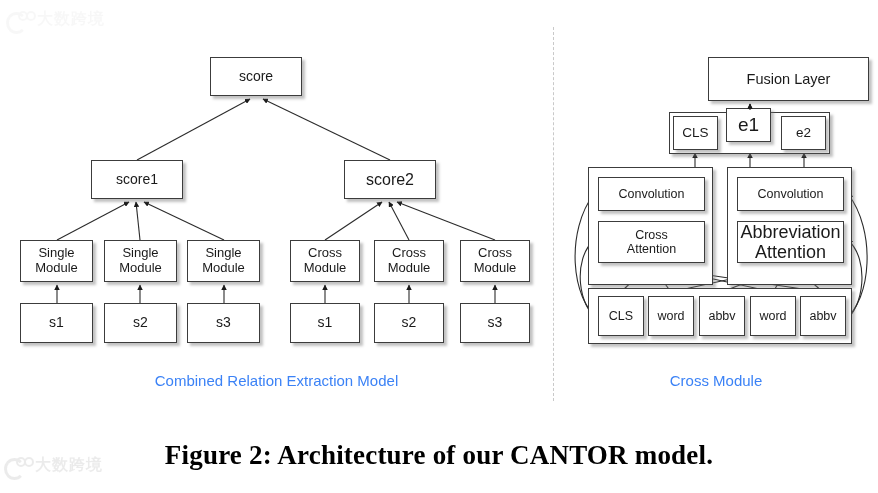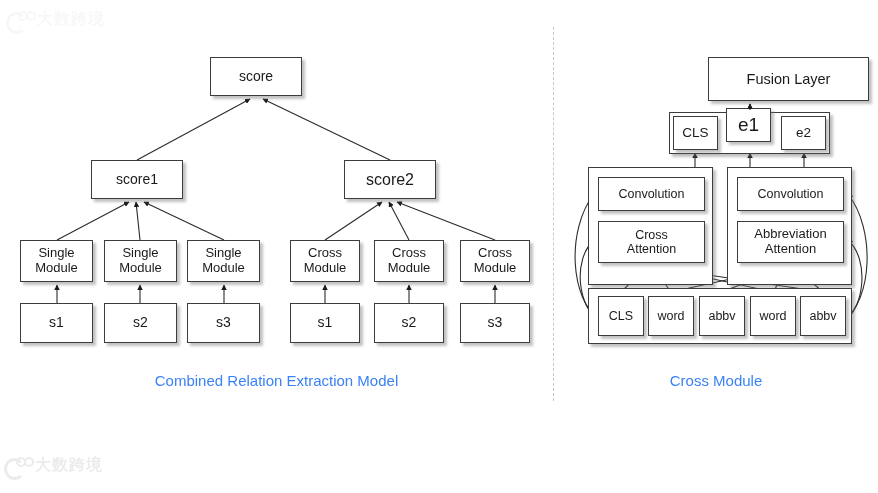--- a/index.html
+++ b/index.html
@@ -252,41 +252,42 @@
 
     <div class="group" style="left:588px;top:167px;width:125px;height:118px;"></div>
     <div class="nbox" style="left:598px;top:177px;width:107px;height:34px;font-size:12.5px;">Convolution</div>
     <div class="nbox two-line" style="left:598px;top:221px;width:107px;height:42px;font-size:12.5px;">
       <span>Cross</span>
       <span>Attention</span>
     </div>
 
     <div class="group" style="left:727px;top:167px;width:125px;height:118px;"></div>
     <div class="nbox" style="left:737px;top:177px;width:107px;height:34px;font-size:12.5px;">Convolution</div>
-    <div class="nbox two-line" style="left:737px;top:221px;width:107px;height:42px;font-size:13px;">
+    <div class="nbox two-line" style="left:737px;top:221px;width:107px;height:42px;font-size:18px;">
       <span>Abbreviation</span>
       <span>Attention</span>
     </div>
 
     <div class="group" style="left:588px;top:288px;width:264px;height:56px;"></div>
     <div class="nbox" style="left:598px;top:296px;width:46px;height:40px;font-size:12.5px;">CLS</div>
     <div class="nbox" style="left:648px;top:296px;width:46px;height:40px;font-size:12.5px;">word</div>
     <div class="nbox" style="left:699px;top:296px;width:46px;height:40px;font-size:12.5px;">abbv</div>
     <div class="nbox" style="left:750px;top:296px;width:46px;height:40px;font-size:12.5px;">word</div>
     <div class="nbox" style="left:800px;top:296px;width:46px;height:40px;font-size:12.5px;">abbv</div>
 
     <div class="plabel" style="left:554px;top:372px;width:324px;">Cross Module</div>
   </div>
 
   <svg class="edges over" viewBox="0 0 878 493" xmlns="http://www.w3.org/2000/svg">
     <g stroke="#2b2b2b" stroke-width="1.1" fill="none" marker-end="url(#arr)">
       <path d="M 750 110 L 750 104"></path>
     </g>
   </svg>
 
+  <div id="caption">Figure 2: Architecture of our CANTOR model.</div>
 
   <div class="watermark" id="watermark-top">
     <span class="wm-logo">
       <span class="wm-c"></span>
         <span class="wm-d1"></span>
         <span class="wm-d2"></span>
     </span>
     <span class="wm-text">大数跨境</span>
   </div>
   <div class="watermark" id="watermark-bottom">

